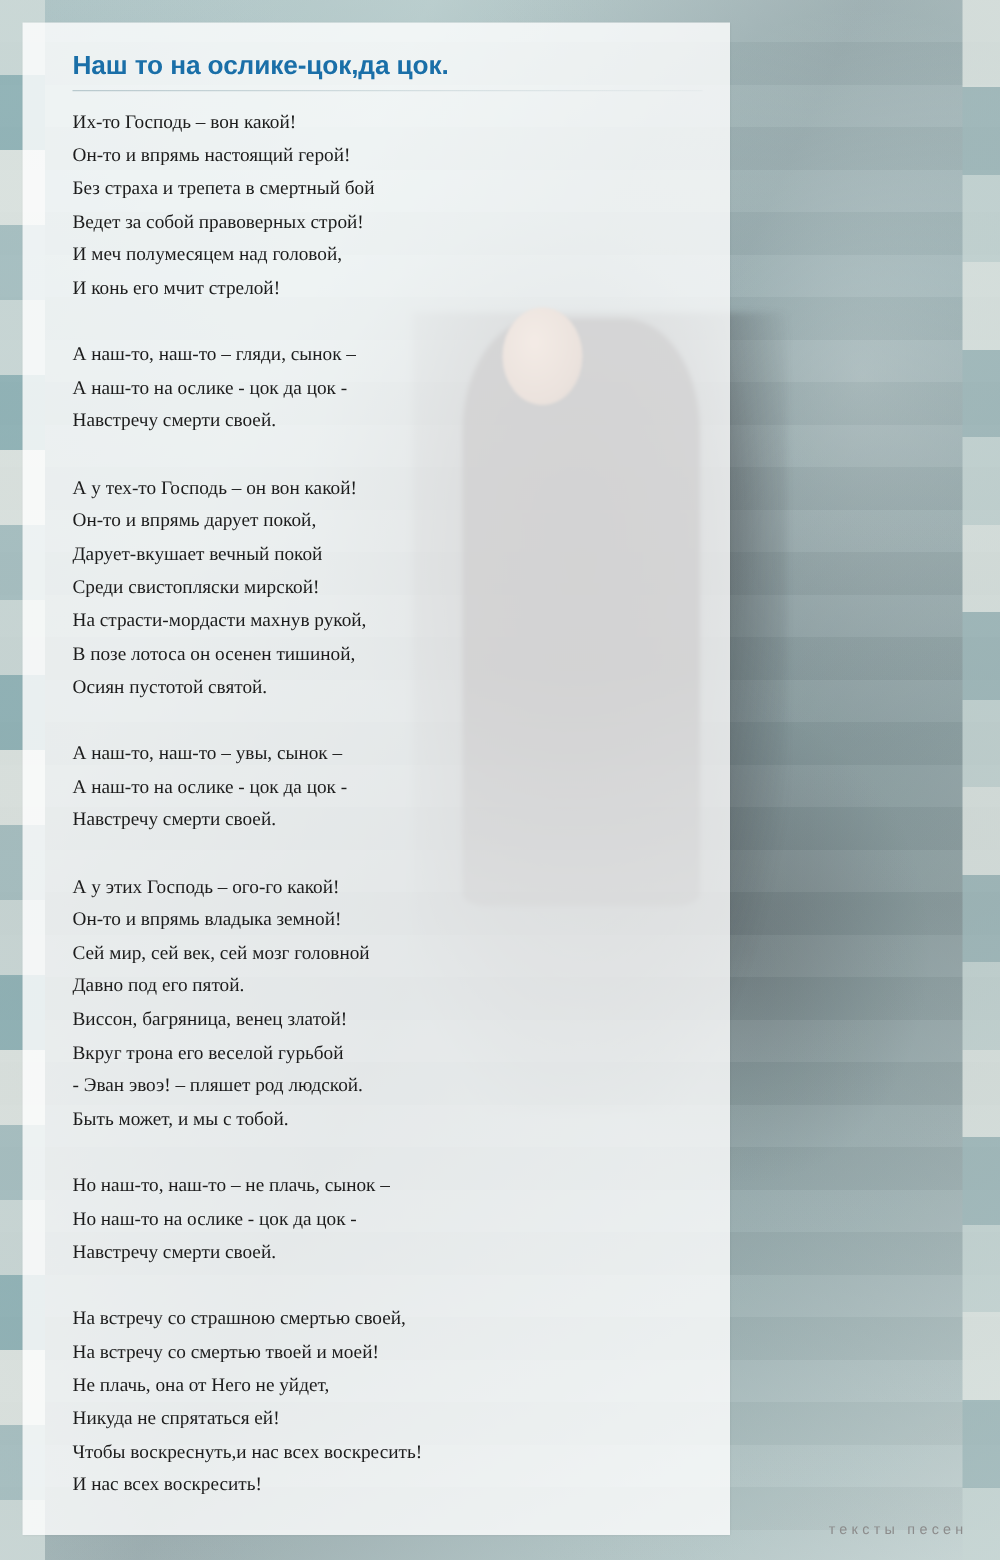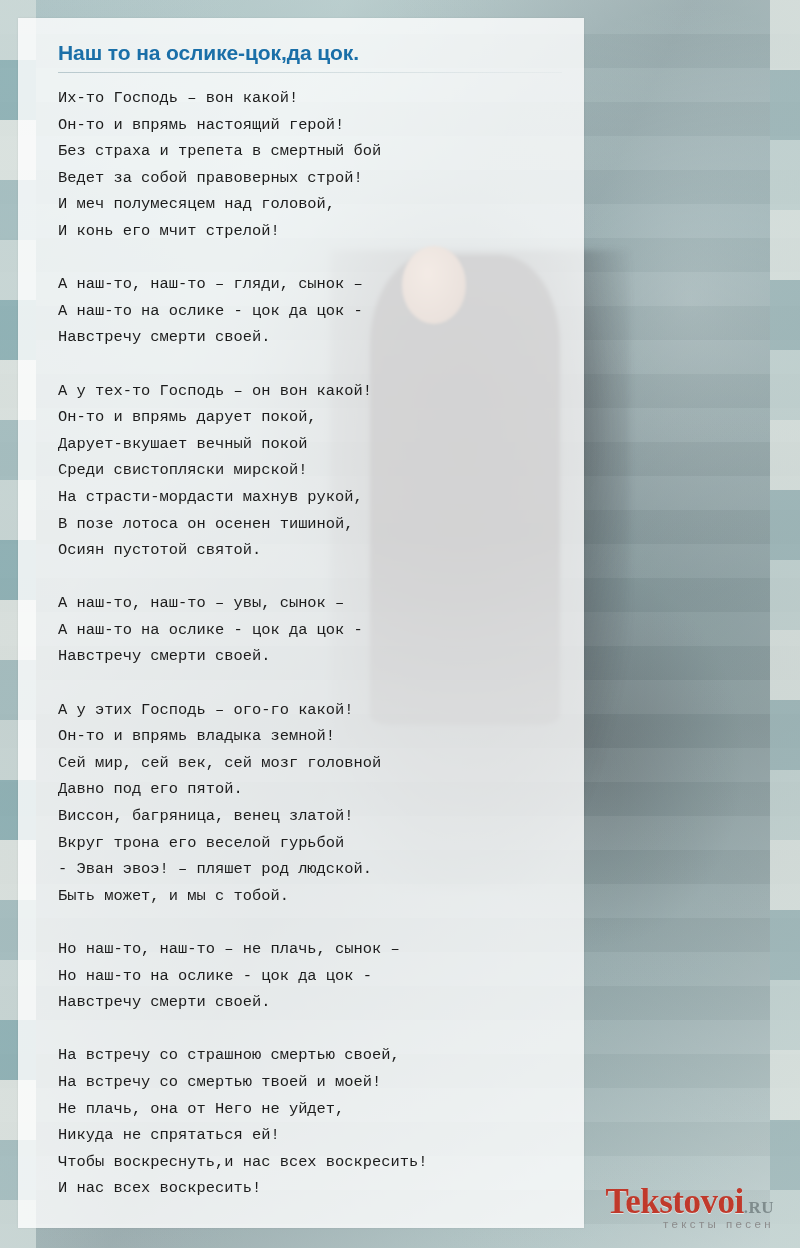--- a/index.html
+++ b/index.html
@@ -131,21 +131,21 @@
     height: 1px;
     background: linear-gradient(to right, rgba(120,150,160,0.45), rgba(120,150,160,0.05));
     border: none;
   }
   .lyrics {
     margin: 0 0 0 18px;
     font-size: 15.4px;
     line-height: 26.6px;
     color: #1c1c1c;
     white-space: pre-wrap;
-    font-family: Liberation Mono, monospace;
+    font-family: Liberation Serif, serif;
   }
 
   
   .watermark {
     position: absolute;
     right: 26px;
     bottom: 18px;
     text-align: right;
     user-select: none;
   }
@@ -229,19 +229,16 @@
 
 На встречу со страшною смертью своей,
 На встречу со смертью твоей и моей!
 Не плачь, она от Него не уйдет,
 Никуда не спрятаться ей!
 Чтобы воскреснуть,и нас всех воскресить!
 И нас всех воскресить!</div>
   </div>
 
   <div class="watermark">
-    <div>
-      <span class="wm-main">Tekstovoi</span><span class="wm-ru">.RU</span>
-    </div>
     <div class="wm-sub">тексты песен</div>
   </div>
 
 </div>
 
 </body></html>

